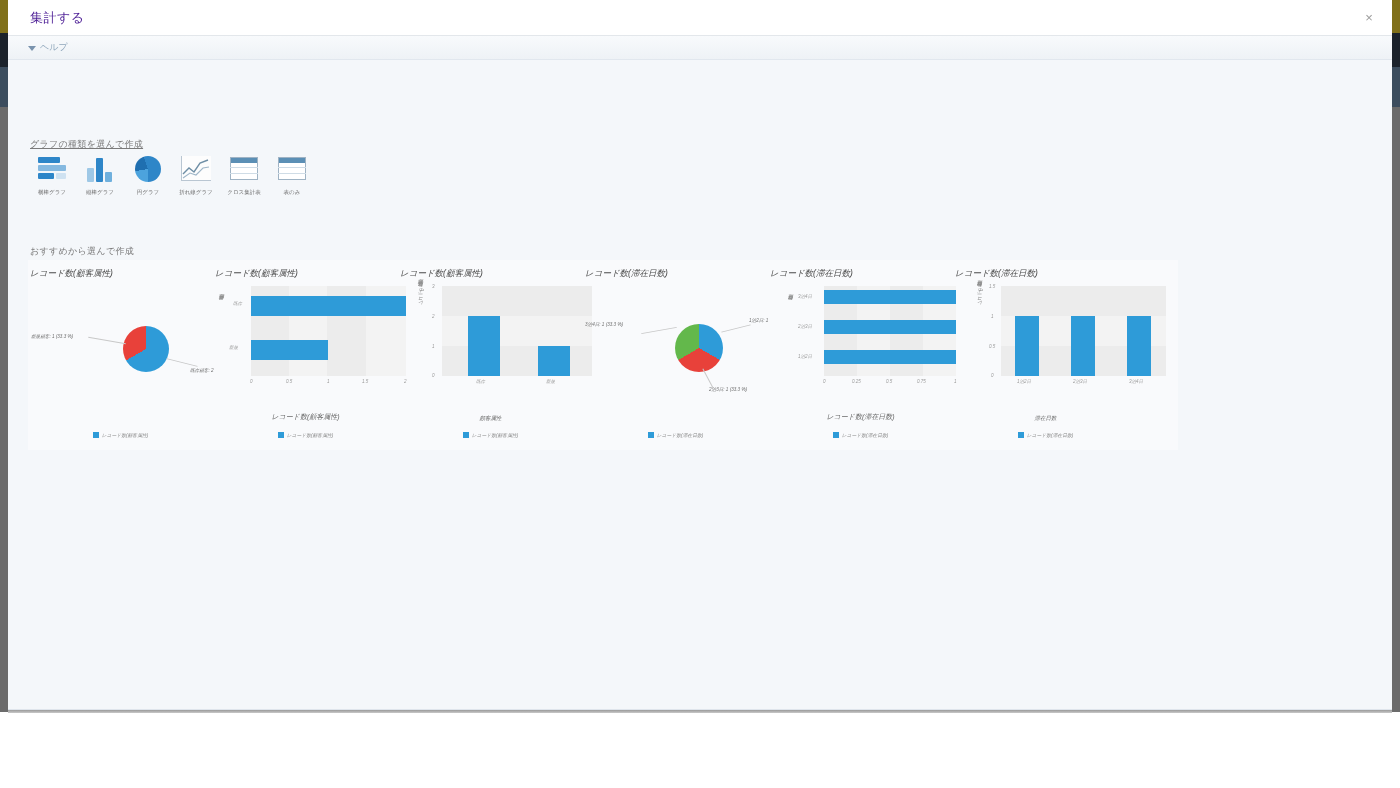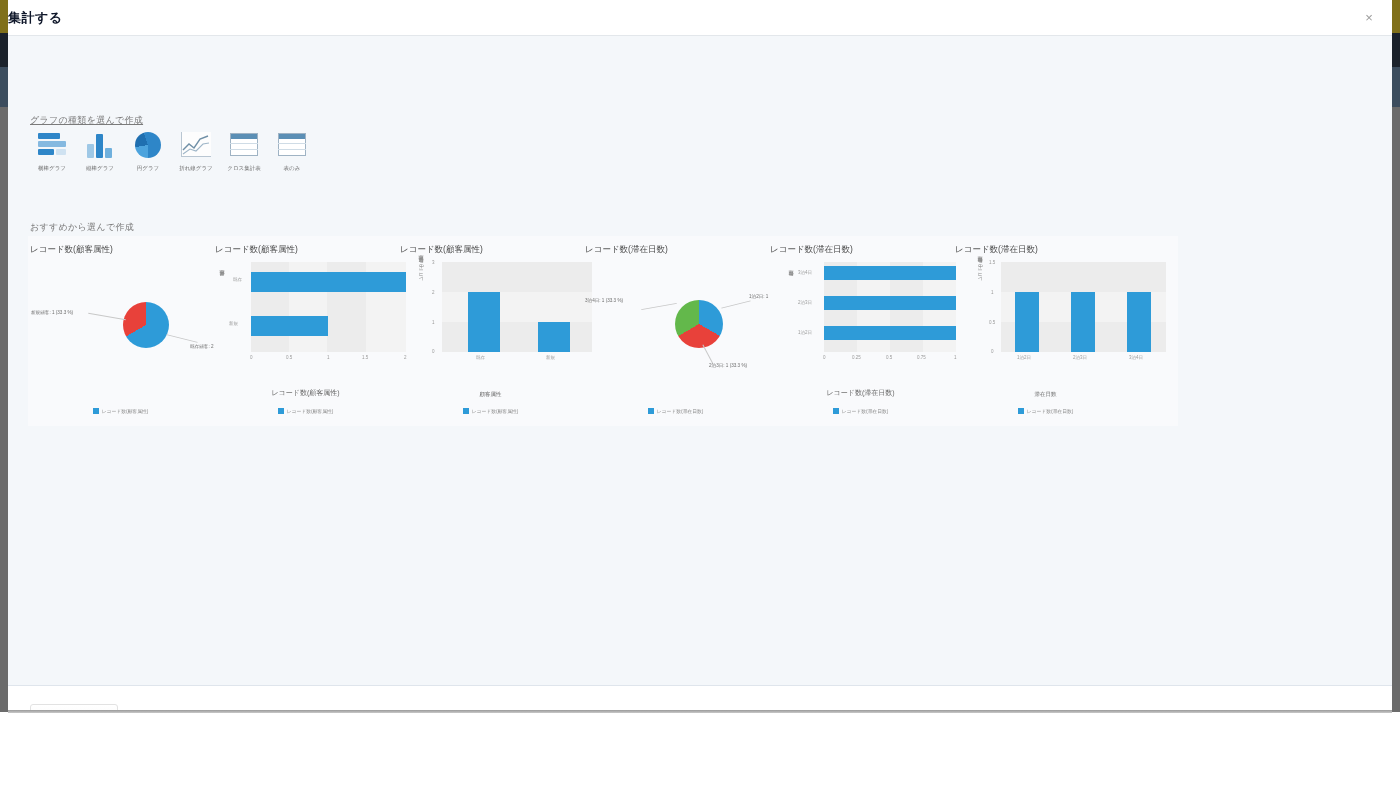--- a/index.html
+++ b/index.html
@@ -30,21 +30,21 @@
 
   
   .dialog { position:absolute; left:8px; top:0; width:1384px; height:710px; background:#ffffff; }
 
   .titlebar {
     position:relative; height:36px; background:#ffffff;
     border-bottom:1px solid #e3e7eb;
     display:flex; align-items:center;
   }
   .titlebar .title {
-    font-size:13px; color:#0f172a; font-weight:700; letter-spacing:.5px;
+    margin-left:22px; font-size:13px; color:#4c1d95; font-weight:400; letter-spacing:.5px;
   }
   .close-btn {
     position:absolute; right:14px; top:9px; width:18px; height:18px;
     font-size:13px; line-height:18px; text-align:center; color:#9b9b9b;
     cursor:pointer; background:transparent; border:none; padding:0;
   }
 
   .helpbar {
     height:24px; background: linear-gradient(#f8fafc, #eef2f6);
     border-bottom:1px solid #e1e7ee;
@@ -122,21 +122,21 @@
   .rec-panel {
     position:absolute; left:20px; top:200px; width:1150px; height:190px;
     background: rgba(255,255,255,0.42);
   }
   .rec-strip {
     position:absolute; left:20px; top:200px; width:1150px; height:190px;
     display:flex;
   }
   .rec-card {
     position:relative; width:185px; height:190px; cursor:pointer;
-    padding:0; background:transparent;
+    padding:0; background:transparent;font-style:italic;
   }
   .rec-title {
     position:absolute; left:2px; top:8px; font-size:8.5px; color:#4a4a4a; white-space:nowrap;
   }
   .rec-legend {
     position:absolute; bottom:12px; left:0; width:100%;
     display:flex; align-items:center; justify-content:center; gap:3px;
   }
   .rec-legend .sw { width:6px; height:6px; background:#2e9bd8; display:inline-block; }
   .rec-legend .lt { font-size:4.8px; color:#8a8a8a; white-space:nowrap; }
@@ -189,20 +189,24 @@
   <div class="edge-gray-left"></div>
   <div class="edge-gray-right"></div>
 
   <div class="dialog">
 
     <div class="titlebar">
       <span class="title">集計する</span>
       <button class="close-btn">×</button>
     </div>
 
+    <div class="helpbar">
+      <span class="help-caret"></span>
+      <span class="help-link">ヘルプ</span>
+    </div>
 
     <div class="body-area">
 
       <div class="section-label lbl-types">グラフの種類を選んで作成</div>
 
       <div class="type-row">
 
         <div class="type-item">
           <div class="type-icon ic-hbar">
             <i></i>

